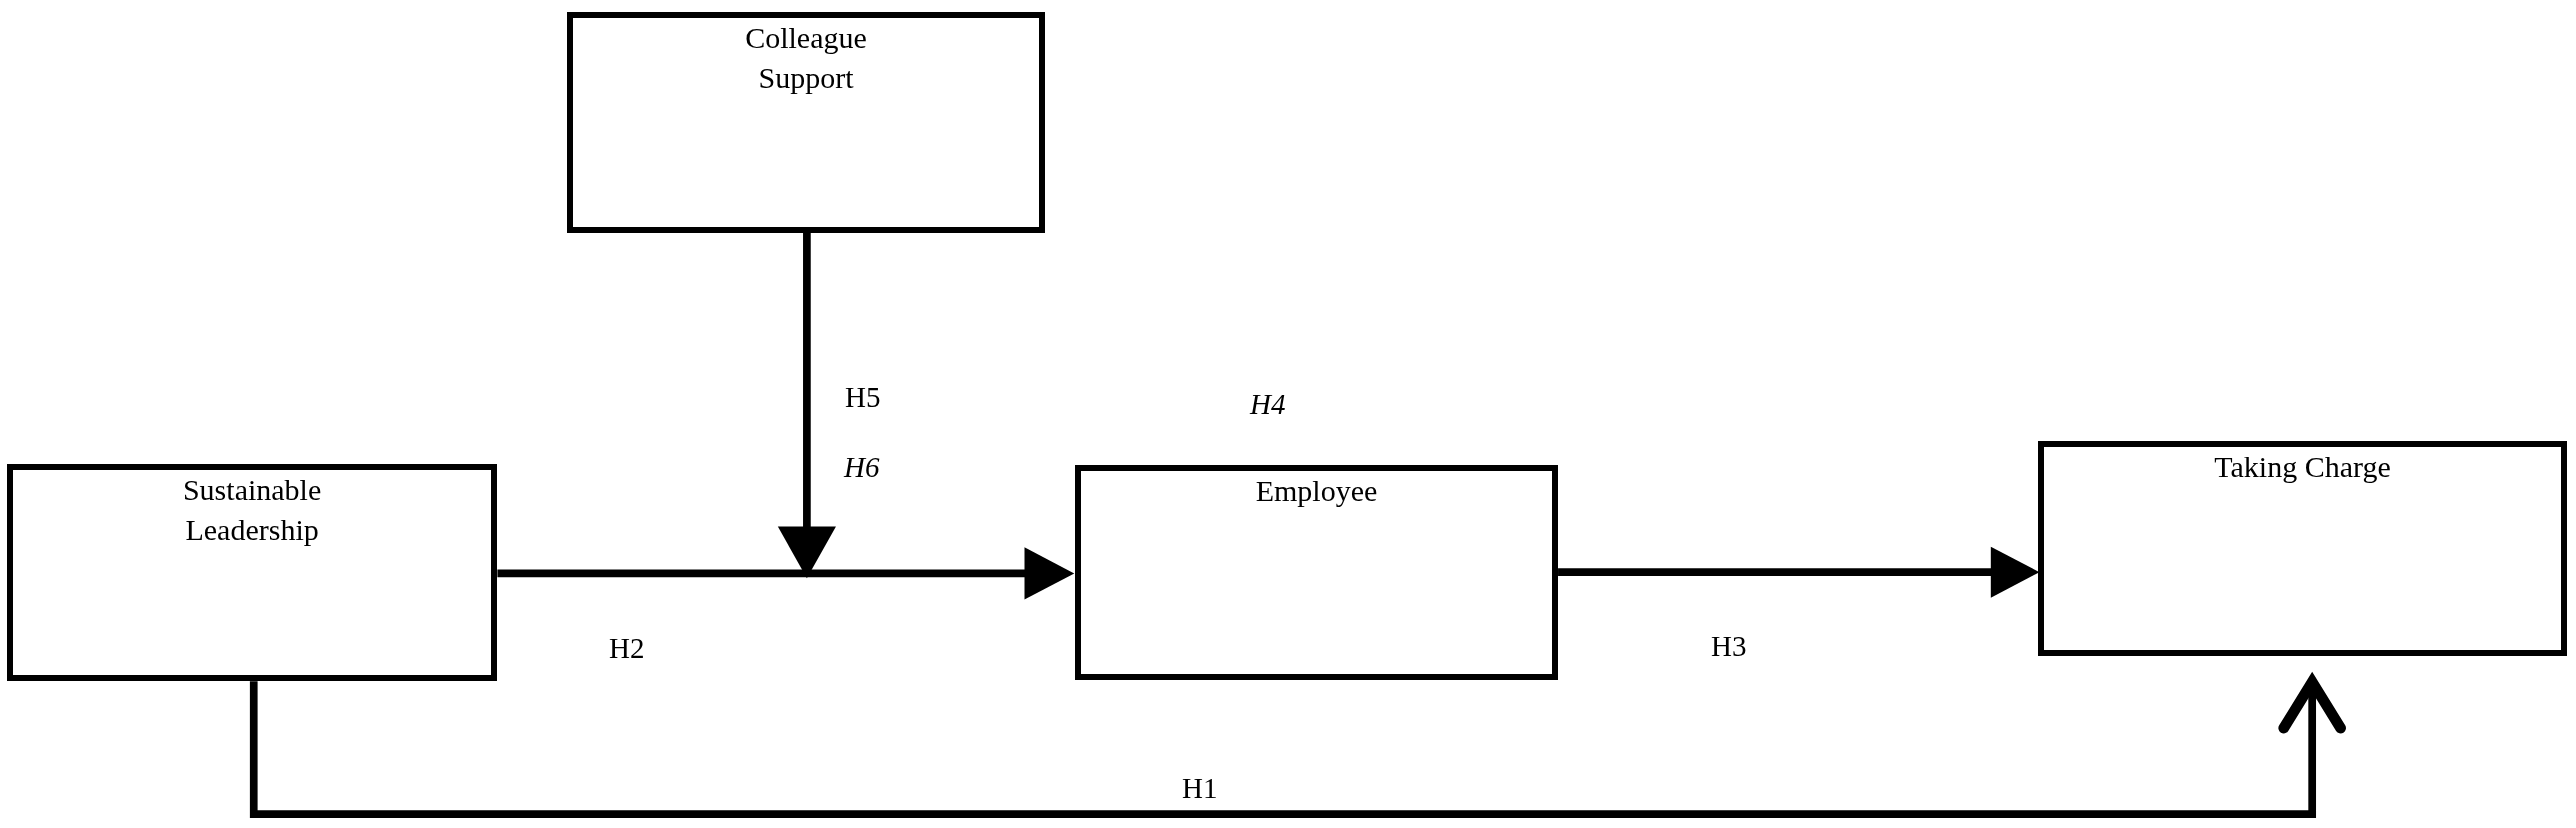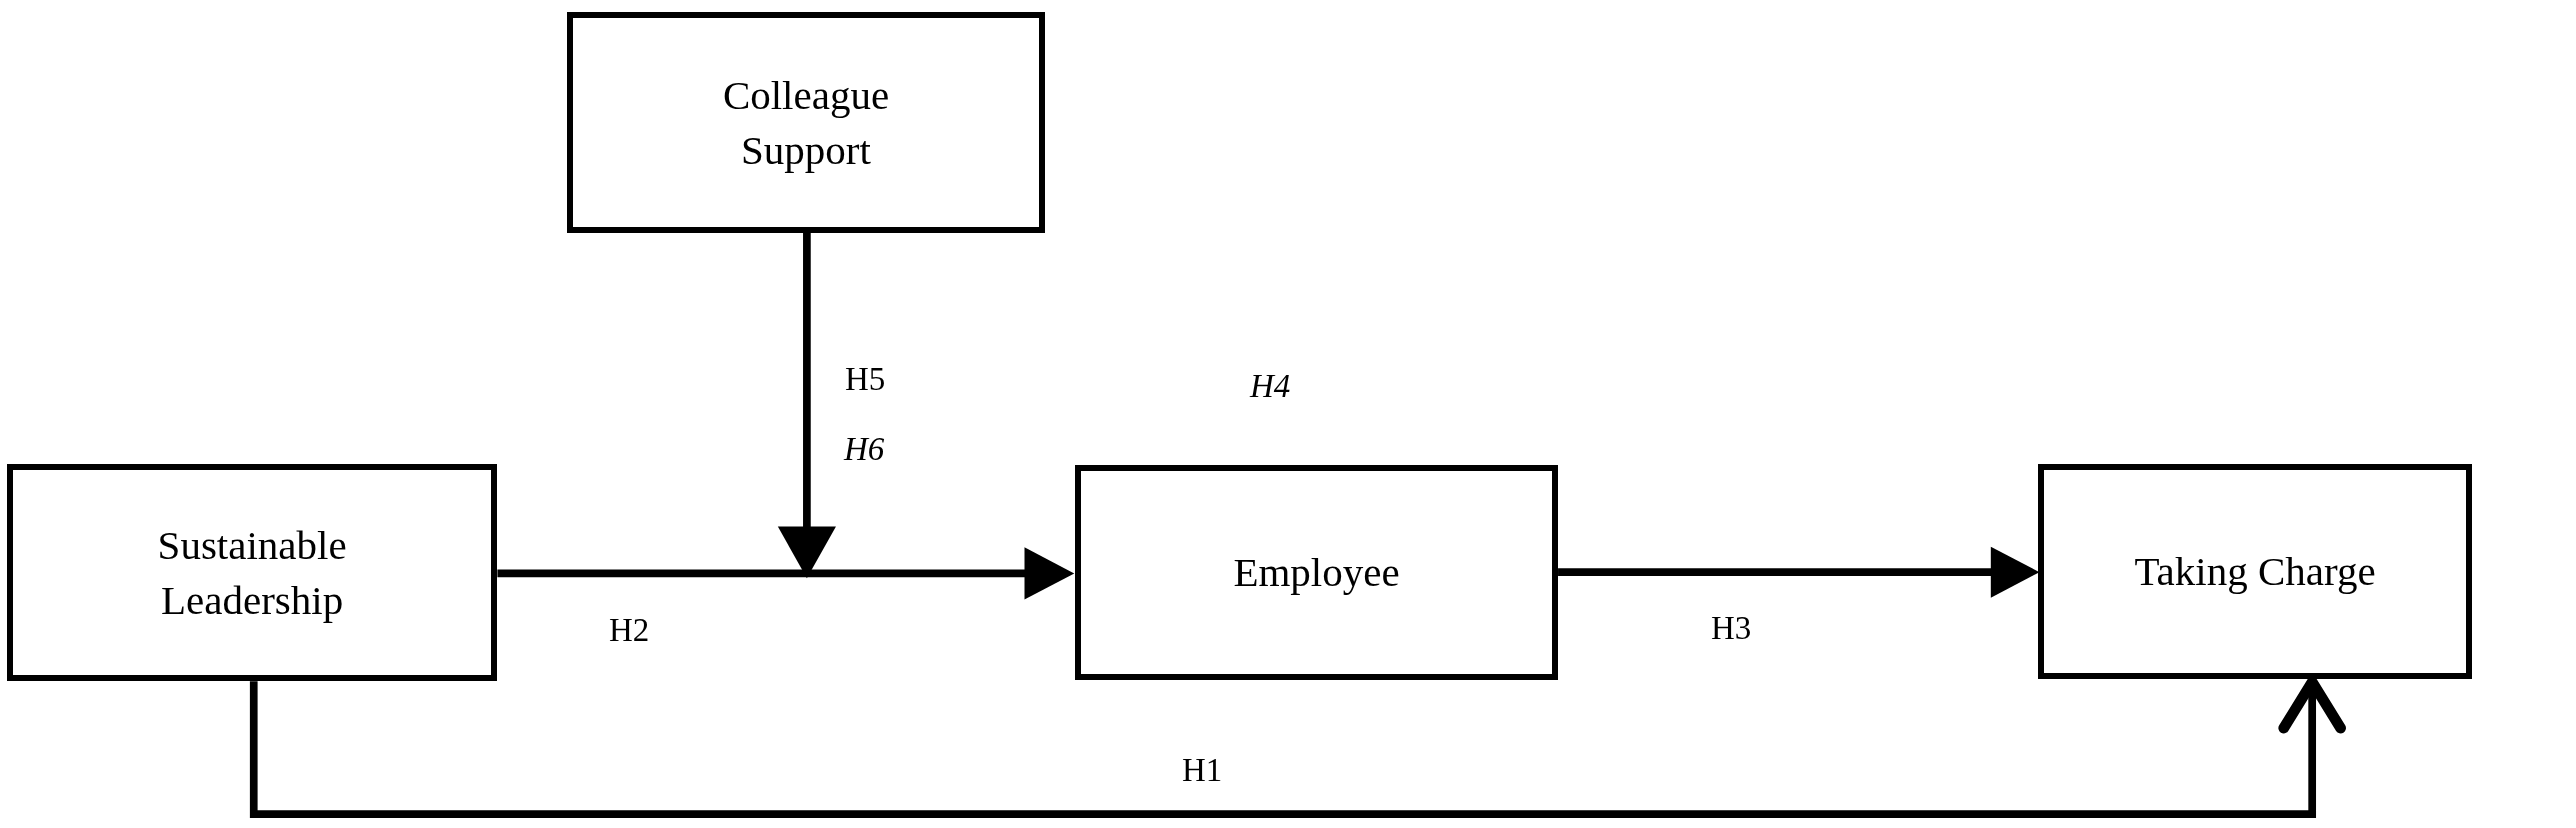--- a/index.html
+++ b/index.html
@@ -23,48 +23,48 @@
     height: 829px;
   }
   .node-box {
     position: absolute;
     box-sizing: border-box;
     border: 6px solid #000000;
     background: #ffffff;
     display: flex;
     flex-direction: column;
     align-items: center;
-    justify-content: center;
     text-align: center;
     color: #000000;
-    font-size: 41px;
+    font-size: 30px;
     line-height: 1.32;
     font-family: "Liberation Serif", "DejaVu Serif", serif;
   }
   .node-line {
     display: block;
     white-space: nowrap;
   }
   .edge-label {
     position: absolute;
     color: #000000;
-    font-size: 33px;
+    font-size: 29px;
     line-height: 1;
     white-space: nowrap;
     font-family: "Liberation Serif", "DejaVu Serif", serif;
+    margin-top: 20px;
   }
   .edge-label.italic {
     font-style: italic;
   }
 
   
   #node-colleague-support { left: 567px;  top: 12px;  width: 478px;  height: 221px; }
   #node-sustainable-leadership { left: 7.1px; top: 464px; width: 490px; height: 217px; }
   #node-employee-resilience { left: 1075px; top: 465px; width: 483px; height: 215px; gap: 14px; }
-  #node-taking-charge-behavior { left: 2038px; top: 464px; width: 434px; height: 215px; }
+  #node-taking-charge-behavior { left: 2038px; top: 441px; width: 529px; height: 215px; }
 
   
   #label-h5 { left: 845px; top: 363px; }
   #label-h6 { left: 844px; top: 433px; }
   #label-h4 { left: 1250px; top: 370px; }
   #label-h2 { left: 609px; top: 614px; }
   #label-h3 { left: 1711px; top: 612px; }
   #label-h1 { left: 1182px; top: 754px; }
 </style>
 </head>

